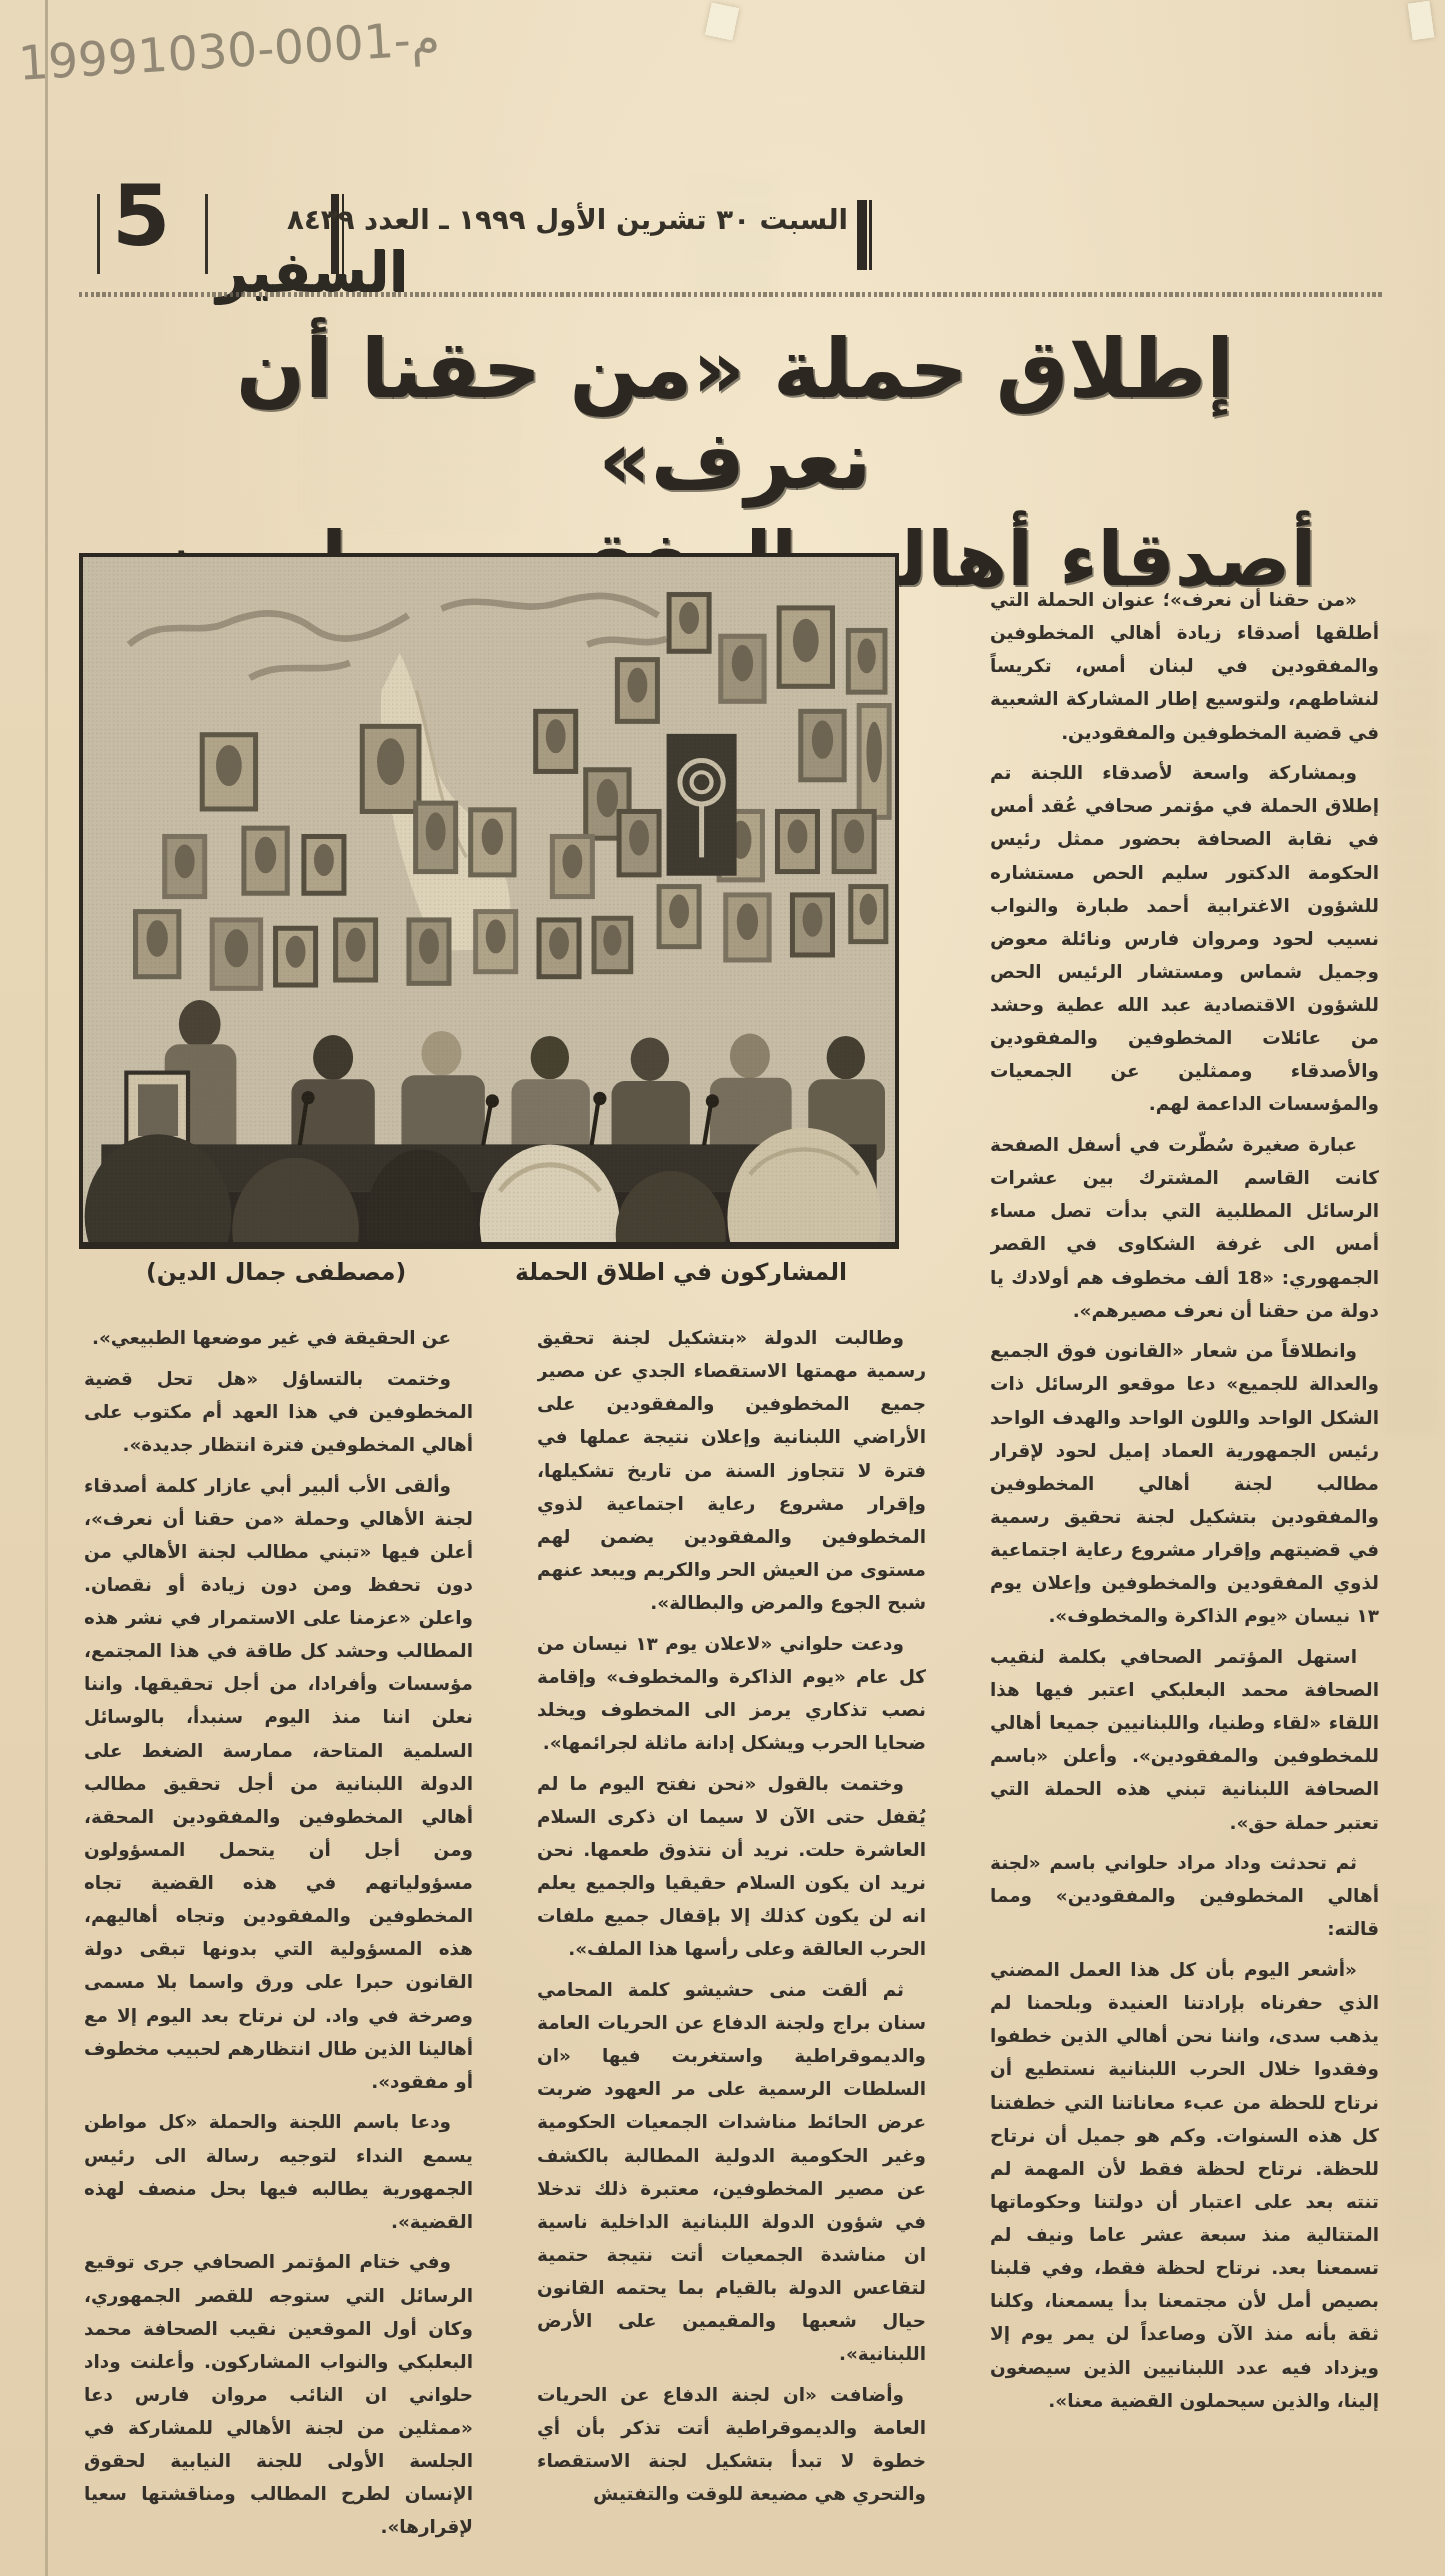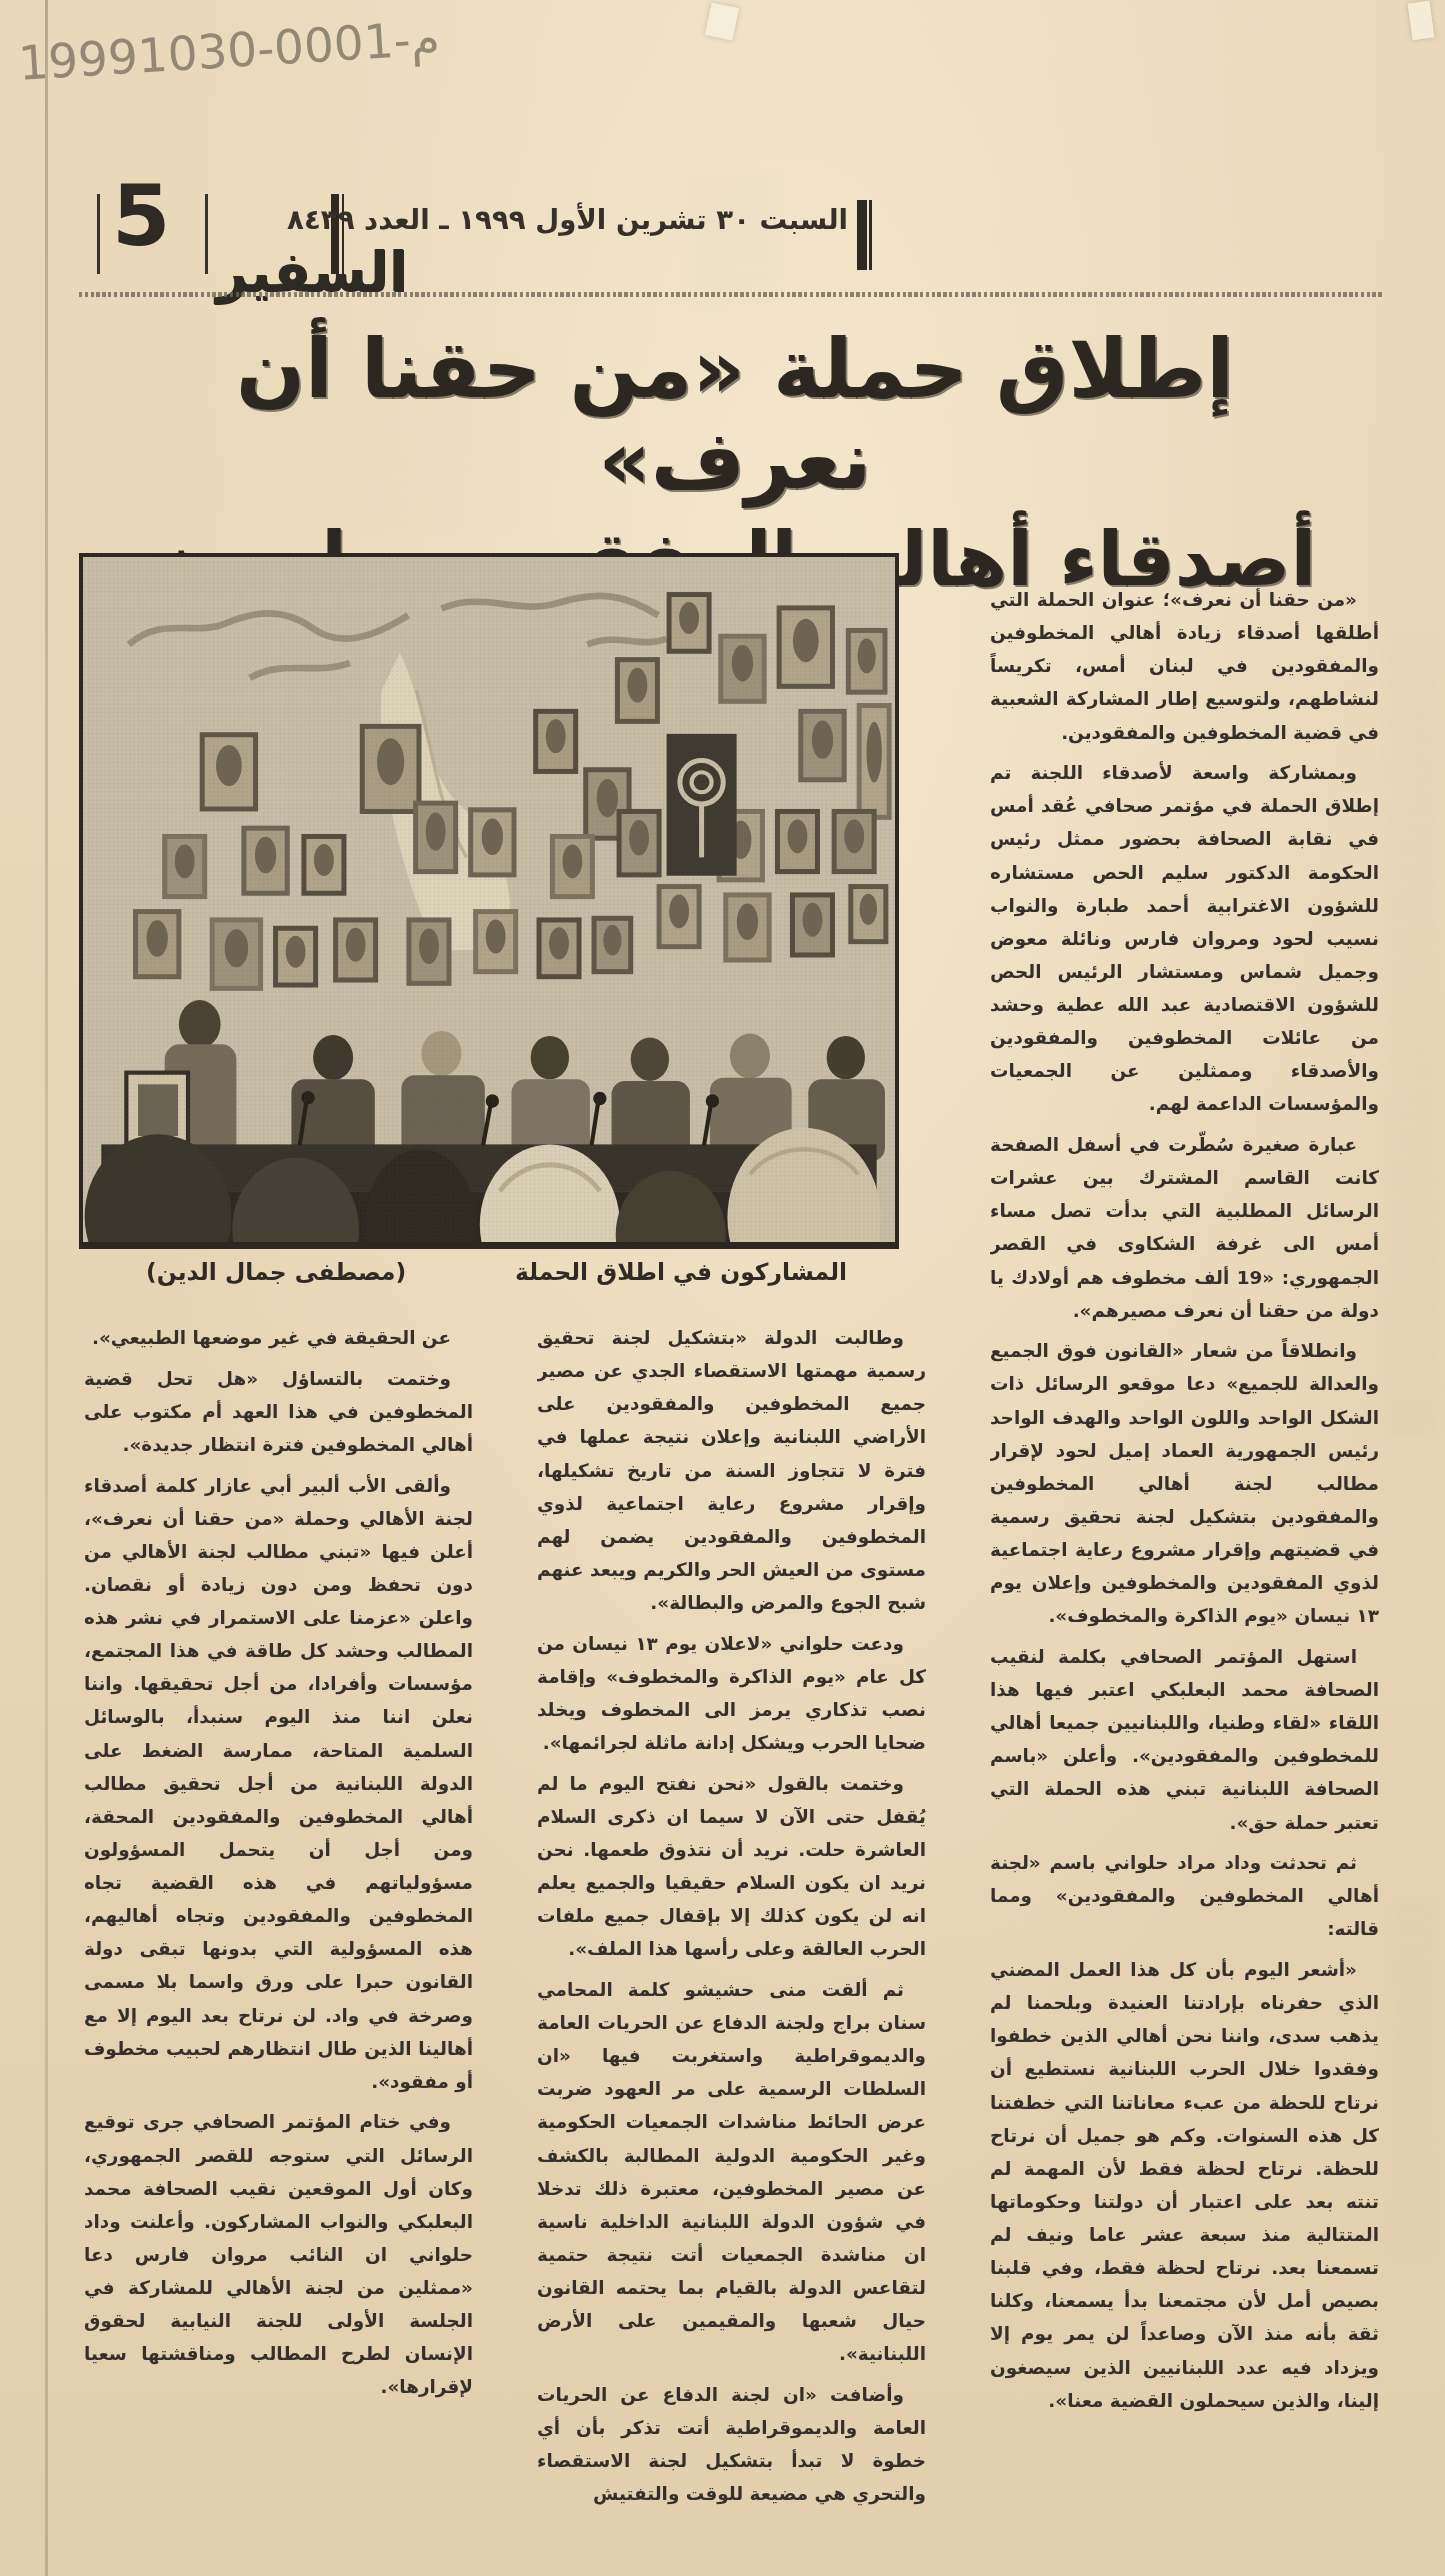--- a/index.html
+++ b/index.html
@@ -268,32 +268,33 @@
 </div>
 
 <div class="caption-row">
   <span class="cap">المشاركون في اطلاق الحملة</span>
   <span class="credit">(مصطفى جمال الدين)</span>
 </div>
 
 <div class="col col-right">
     <p>«من حقنا أن نعرف»؛ عنوان الحملة التي أطلقها أصدقاء زيادة أهالي المخطوفين والمفقودين في لبنان أمس، تكريساً لنشاطهم، ولتوسيع إطار المشاركة الشعبية في قضية المخطوفين والمفقودين.</p>
     <p>وبمشاركة واسعة لأصدقاء اللجنة تم إطلاق الحملة في مؤتمر صحافي عُقد أمس في نقابة الصحافة بحضور ممثل رئيس الحكومة الدكتور سليم الحص مستشاره للشؤون الاغترابية أحمد طبارة والنواب نسيب لحود ومروان فارس ونائلة معوض وجميل شماس ومستشار الرئيس الحص للشؤون الاقتصادية عبد الله عطية وحشد من عائلات المخطوفين والمفقودين والأصدقاء وممثلين عن الجمعيات والمؤسسات الداعمة لهم.</p>
-    <p>عبارة صغيرة سُطّرت في أسفل الصفحة كانت القاسم المشترك بين عشرات الرسائل المطلبية التي بدأت تصل مساء أمس الى غرفة الشكاوى في القصر الجمهوري: «19 ألف مخطوف هم أولادك يا دولة من حقنا أن نعرف مصيرهم».</p>
+    <p>عبارة صغيرة سُطّرت في أسفل الصفحة كانت القاسم المشترك بين عشرات الرسائل المطلبية التي بدأت تصل مساء أمس الى غرفة الشكاوى في القصر الجمهوري: «18 ألف مخطوف هم أولادك يا دولة من حقنا أن نعرف مصيرهم».</p>
     <p>وانطلاقاً من شعار «القانون فوق الجميع والعدالة للجميع» دعا موقعو الرسائل ذات الشكل الواحد واللون الواحد والهدف الواحد رئيس الجمهورية العماد إميل لحود لإقرار مطالب لجنة أهالي المخطوفين والمفقودين بتشكيل لجنة تحقيق رسمية في قضيتهم وإقرار مشروع رعاية اجتماعية لذوي المفقودين والمخطوفين وإعلان يوم ١٣ نيسان «يوم الذاكرة والمخطوف».</p>
     <p>استهل المؤتمر الصحافي بكلمة لنقيب الصحافة محمد البعلبكي اعتبر فيها هذا اللقاء «لقاء وطنيا، واللبنانيين جميعا أهالي للمخطوفين والمفقودين». وأعلن «باسم الصحافة اللبنانية تبني هذه الحملة التي تعتبر حملة حق».</p>
     <p>ثم تحدثت وداد مراد حلواني باسم «لجنة أهالي المخطوفين والمفقودين» ومما قالته:</p>
     <p>«أشعر اليوم بأن كل هذا العمل المضني الذي حفرناه بإرادتنا العنيدة وبلحمنا لم يذهب سدى، واننا نحن أهالي الذين خطفوا وفقدوا خلال الحرب اللبنانية نستطيع أن نرتاح للحظة من عبء معاناتنا التي خطفتنا كل هذه السنوات. وكم هو جميل أن نرتاح للحظة. نرتاح لحظة فقط لأن المهمة لم تنته بعد على اعتبار أن دولتنا وحكوماتها المتتالية منذ سبعة عشر عاما ونيف لم تسمعنا بعد. نرتاح لحظة فقط، وفي قلبنا بصيص أمل لأن مجتمعنا بدأ يسمعنا، وكلنا ثقة بأنه منذ الآن وصاعداً لن يمر يوم إلا ويزداد فيه عدد اللبنانيين الذين سيصغون إلينا، والذين سيحملون القضية معنا».</p>
   </div>
 <div class="col col-mid">
     <p>وطالبت الدولة «بتشكيل لجنة تحقيق رسمية مهمتها الاستقصاء الجدي عن مصير جميع المخطوفين والمفقودين على الأراضي اللبنانية وإعلان نتيجة عملها في فترة لا تتجاوز السنة من تاريخ تشكيلها، وإقرار مشروع رعاية اجتماعية لذوي المخطوفين والمفقودين يضمن لهم مستوى من العيش الحر والكريم ويبعد عنهم شبح الجوع والمرض والبطالة».</p>
     <p>ودعت حلواني «لاعلان يوم ١٣ نيسان من كل عام «يوم الذاكرة والمخطوف» وإقامة نصب تذكاري يرمز الى المخطوف ويخلد ضحايا الحرب ويشكل إدانة ماثلة لجرائمها».</p>
     <p>وختمت بالقول «نحن نفتح اليوم ما لم يُقفل حتى الآن لا سيما ان ذكرى السلام العاشرة حلت. نريد أن نتذوق طعمها. نحن نريد ان يكون السلام حقيقيا والجميع يعلم انه لن يكون كذلك إلا بإقفال جميع ملفات الحرب العالقة وعلى رأسها هذا الملف».</p>
     <p>ثم ألقت منى حشيشو كلمة المحامي سنان براج ولجنة الدفاع عن الحريات العامة والديموقراطية واستغربت فيها «ان السلطات الرسمية على مر العهود ضربت عرض الحائط مناشدات الجمعيات الحكومية وغير الحكومية الدولية المطالبة بالكشف عن مصير المخطوفين، معتبرة ذلك تدخلا في شؤون الدولة اللبنانية الداخلية ناسية ان مناشدة الجمعيات أتت نتيجة حتمية لتقاعس الدولة بالقيام بما يحتمه القانون حيال شعبها والمقيمين على الأرض اللبنانية».</p>
     <p>وأضافت «ان لجنة الدفاع عن الحريات العامة والديموقراطية أتت تذكر بأن أي خطوة لا تبدأ بتشكيل لجنة الاستقصاء والتحري هي مضيعة للوقت والتفتيش</p>
   </div>
 <div class="col col-left">
     <p>عن الحقيقة في غير موضعها الطبيعي».</p>
     <p>وختمت بالتساؤل «هل تحل قضية المخطوفين في هذا العهد أم مكتوب على أهالي المخطوفين فترة انتظار جديدة».</p>
     <p>وألقى الأب ألبير أبي عازار كلمة أصدقاء لجنة الأهالي وحملة «من حقنا أن نعرف»، أعلن فيها «تبني مطالب لجنة الأهالي من دون تحفظ ومن دون زيادة أو نقصان. واعلن «عزمنا على الاستمرار في نشر هذه المطالب وحشد كل طاقة في هذا المجتمع، مؤسسات وأفرادا، من أجل تحقيقها. واننا نعلن اننا منذ اليوم سنبدأ، بالوسائل السلمية المتاحة، ممارسة الضغط على الدولة اللبنانية من أجل تحقيق مطالب أهالي المخطوفين والمفقودين المحقة، ومن أجل أن يتحمل المسؤولون مسؤولياتهم في هذه القضية تجاه المخطوفين والمفقودين وتجاه أهاليهم، هذه المسؤولية التي بدونها تبقى دولة القانون حبرا على ورق واسما بلا مسمى وصرخة في واد. لن نرتاح بعد اليوم إلا مع أهالينا الذين طال انتظارهم لحبيب مخطوف أو مفقود».</p>
+    <p>ودعا باسم اللجنة والحملة «كل مواطن يسمع النداء لتوجيه رسالة الى رئيس الجمهورية يطالبه فيها بحل منصف لهذه القضية».</p>
     <p>وفي ختام المؤتمر الصحافي جرى توقيع الرسائل التي ستوجه للقصر الجمهوري، وكان أول الموقعين نقيب الصحافة محمد البعلبكي والنواب المشاركون. وأعلنت وداد حلواني ان النائب مروان فارس دعا «ممثلين من لجنة الأهالي للمشاركة في الجلسة الأولى للجنة النيابية لحقوق الإنسان لطرح المطالب ومناقشتها سعيا لإقرارها».</p>
   </div>
 
 
 </body></html>

